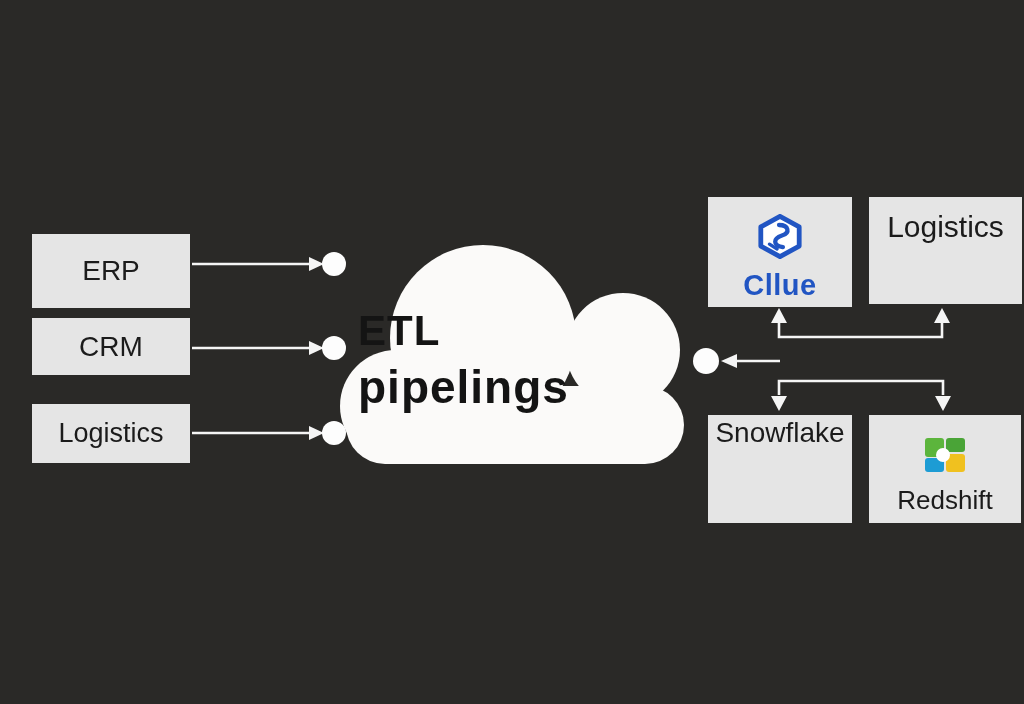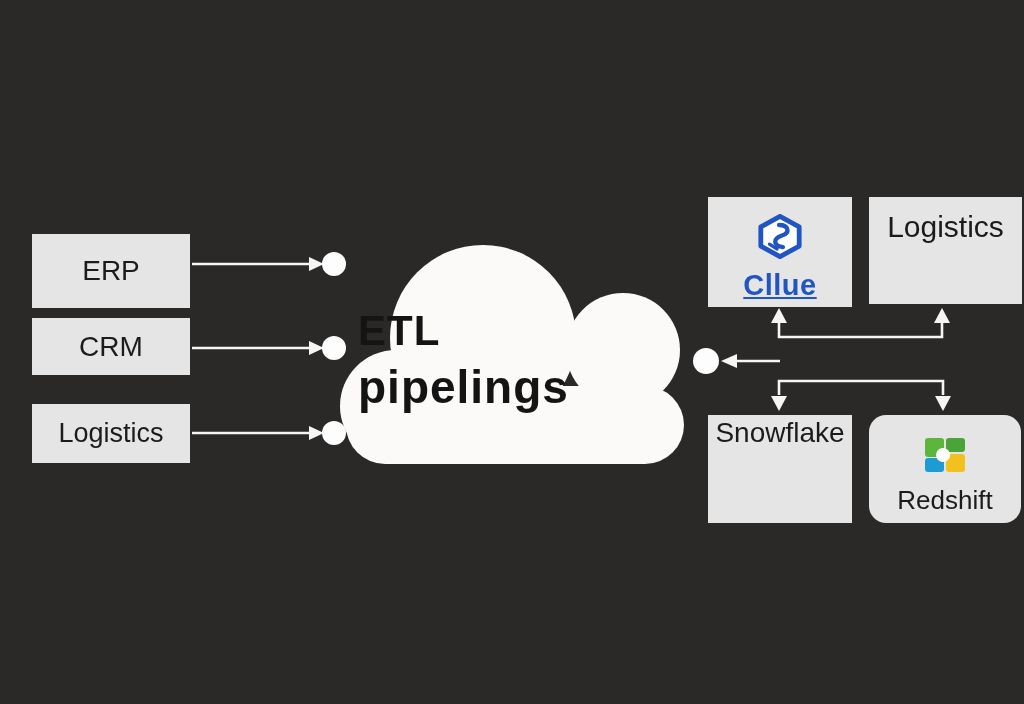--- a/index.html
+++ b/index.html
@@ -39,25 +39,25 @@
     left:869px;top:197px;width:153px;height:107px;
     padding-top:13px;font-size:30px;
   }
   #dest-snowflake{
     left:708px;top:415px;width:144px;height:108px;
     padding-top:2px;font-size:28px;
   }
   #dest-redshift{
     left:869px;top:415px;width:152px;height:108px;
     flex-direction:column;align-items:center;
-    padding-top:14px;font-size:26px;border-radius:17px;
+    padding-top:14px;font-size:26px;
   }
   .glue-label{
     color:#2155c3;font-weight:700;font-size:29px;
-    margin-top:6px;letter-spacing:0.5px;text-decoration:underline;
+    margin-top:6px;letter-spacing:0.5px;
   }
   .redshift-label{margin-top:5px;}
 
   
   .cloud-text{
     position:absolute;left:358px;top:307px;width:320px;
     color:#141414;font-weight:900;
     letter-spacing:1px;
   }
   .cloud-line1{font-size:42px;line-height:48px;}

